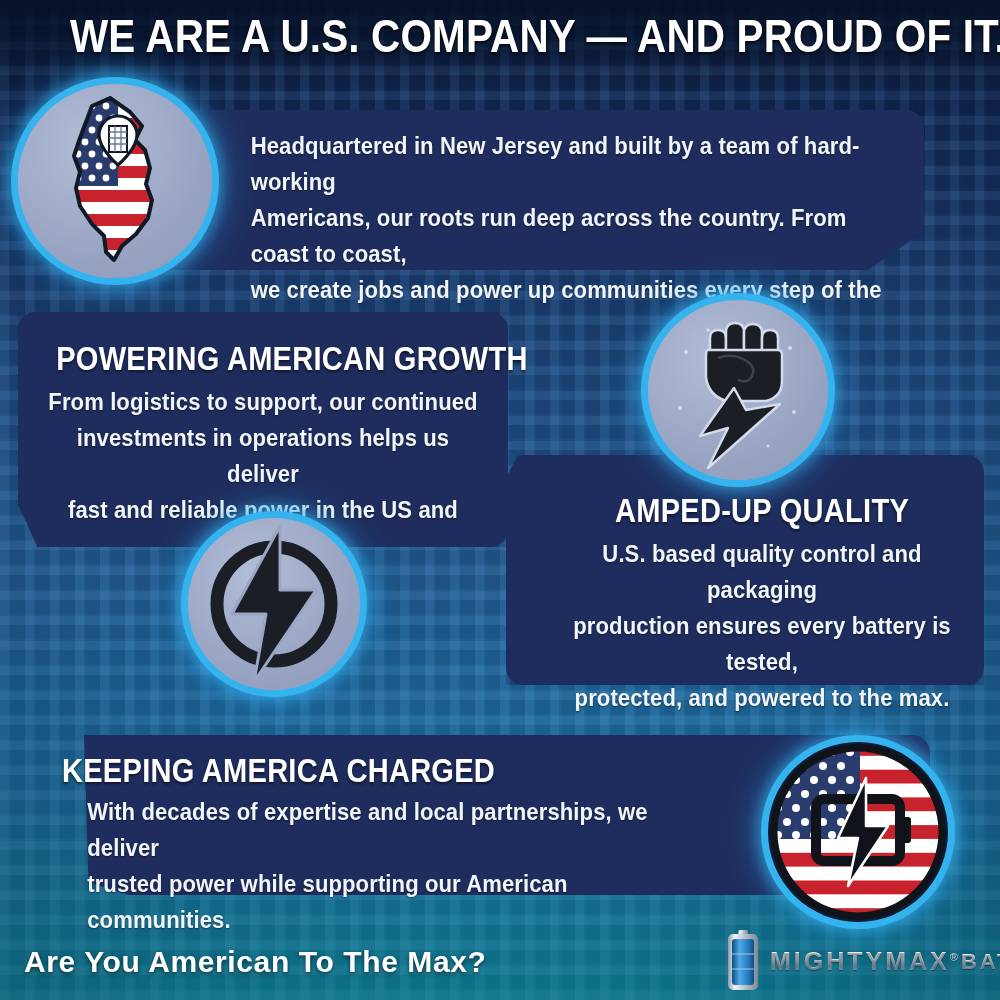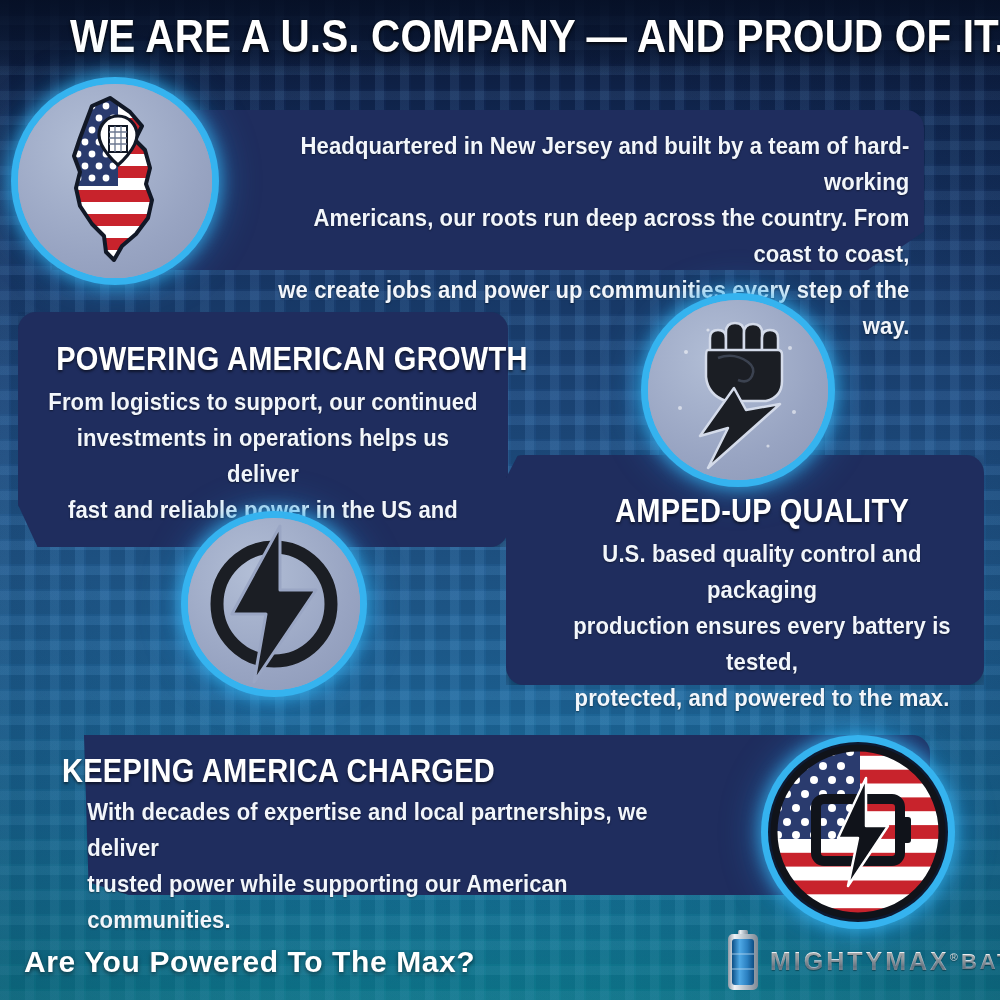--- a/index.html
+++ b/index.html
@@ -131,21 +131,21 @@
     line-height: 36px;
     letter-spacing: 0.1px;
     transform: scaleX(0.92);
     text-shadow: 0 1px 2px rgba(0,0,0,0.45);
   }
 
   
   .txt1 {
     position: absolute;
     left: 222px; top: 128px; width: 716px;
-    text-align: right;
+    text-align: left;
   }
   .txt2 {
     position: absolute;
     left: 28px; top: 330px; width: 470px;
     text-align: center;
     margin-top: 10px;
   }
   .txt2 .blk-title { transform-origin: 50% 0; text-align: center; }
   .txt3 {
     position: absolute;
@@ -440,21 +440,21 @@
         <circle cx="90" cy="90" r="84" fill="none" stroke="#10131a" stroke-width="7"></circle>
 
         <rect x="48" y="57" width="84" height="62" rx="8" fill="none" stroke="#10131a" stroke-width="10"></rect>
         <rect x="132" y="75" width="11" height="26" rx="3" fill="#10131a"></rect>
 
         <path d="M98 36 L70 96 L90 96 L80 144 L120 84 L98 84 Z" fill="#10131a" stroke="#ffffff" stroke-width="2.5" stroke-linejoin="round"></path>
       </svg>
     </div>
   </div>
 
-  <div class="footer-q">Are You Powered To The Max?</div>
+  <div class="footer-q">Are You American To The Max?</div>
 
   <div class="logo">
     <div class="logo-batt">
       <svg viewBox="0 0 34 62" width="34" height="62">
         <defs>
           <linearGradient id="shellG" x1="0" y1="0" x2="1" y2="0">
             <stop offset="0%" stop-color="#8f9aa6"></stop>
             <stop offset="22%" stop-color="#eef3f7"></stop>
             <stop offset="55%" stop-color="#b9c4cd"></stop>
             <stop offset="100%" stop-color="#7e8995"></stop>

